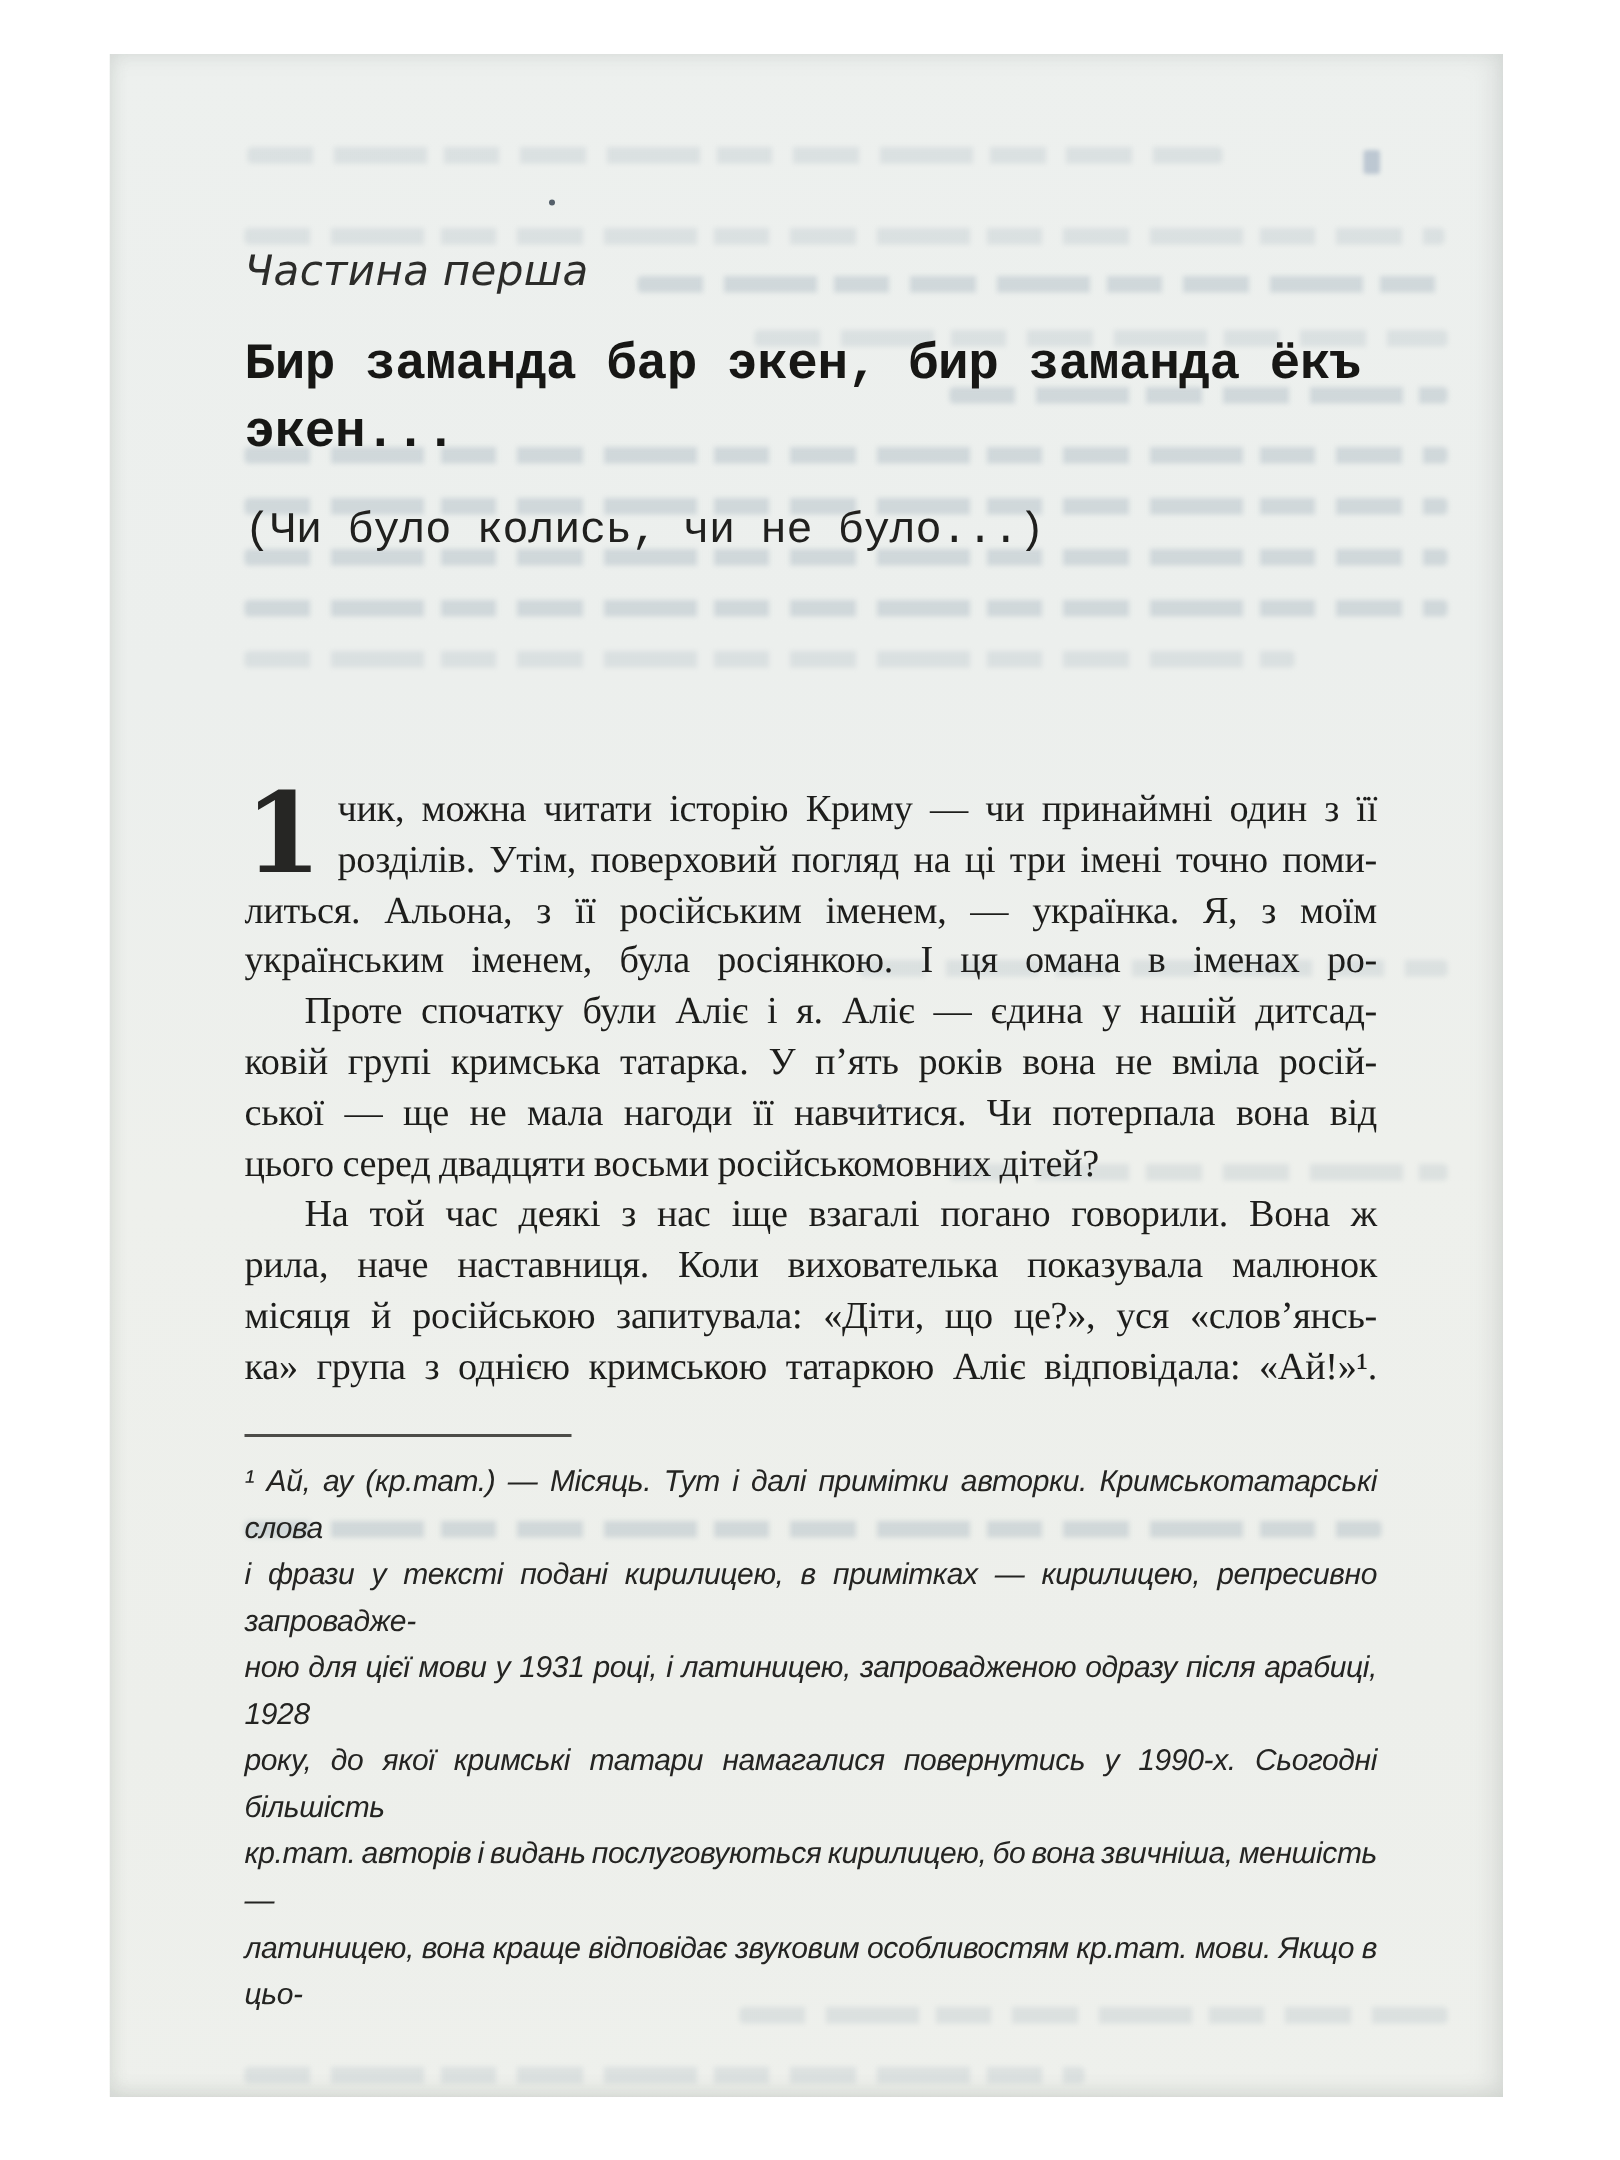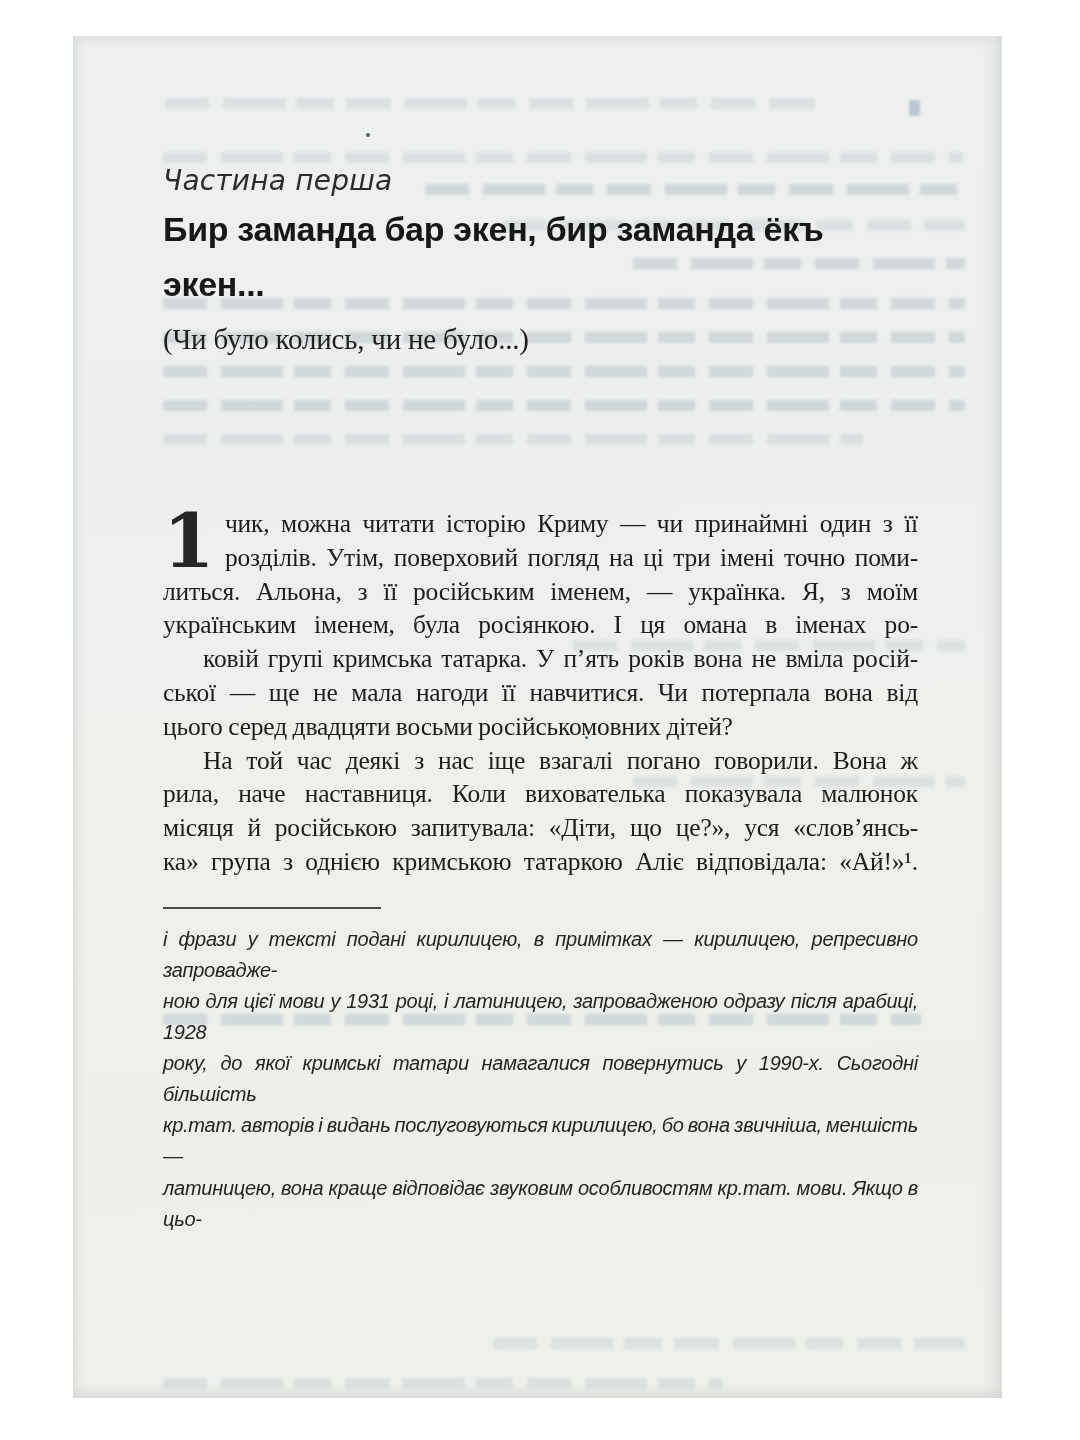--- a/index.html
+++ b/index.html
@@ -34,27 +34,27 @@
   .speck { position:absolute; background:#55606a; border-radius:50%; }
   .smudge { position:absolute; background:rgba(110,135,165,0.38); filter:blur(1.3px); border-radius:2px; }
 
   
   .section-label {
     margin-top:128px;
     font-family:"DejaVu Sans", sans-serif; font-style:italic;
     font-size:28px; line-height:34px; color:#2c2c2a; letter-spacing:0.2px;
   }
   .chapter-title {
-    margin-top:4px;
-    font-family:Liberation Sans, sans-serif; font-weight:bold;
-    font-size:34px; line-height:55px; color:#171715; letter-spacing:-0.3px;
+    margin-top:24px;
+    font-family:Liberation Mono, monospace; font-weight:bold;
+    font-size:34px; line-height:45px; color:#171715; letter-spacing:-0.3px;
   }
   .chapter-subtitle {
-    margin-top:9px;
-    font-family:Liberation Serif, serif;
+    margin-top:24px;
+    font-family:Liberation Mono, monospace;
     font-size:29px; line-height:36px; color:#20201e; letter-spacing:-0.2px;
   }
 
   
   .body-text {
     margin-top:150px;
     font-size:25.5px; line-height:33.8px; color:#1d1d1b;
     letter-spacing:-0.2px;
   }
   .dropcap {
@@ -121,36 +121,38 @@
       <div class="body-text" id="body-text">
         <span class="dropcap">1</span>
 
       <div class="para">
             <div class="ln">чик, можна читати історію Криму — чи принаймні один з її</div>
             <div class="ln">розділів. Утім, поверховий погляд на ці три імені точно поми-</div>
             <div class="ln">литься. Альона, з її російським іменем, — українка. Я, з моїм</div>
             <div class="ln">українським іменем, була росіянкою. І ця омана в іменах ро-</div>
           </div>
           <div class="para indent">
+            <div class="ln">Проте спочатку були Аліє і я. Аліє — єдина у нашій дитсад-</div>
             <div class="ln">ковій групі кримська татарка. У п’ять років вона не вміла росій-</div>
             <div class="ln">ської — ще не мала нагоди її навчитися. Чи потерпала вона від</div>
             <div class="ln last">цього серед двадцяти восьми російськомовних дітей?</div>
           </div>
           <div class="para indent">
             <div class="ln">На той час деякі з нас іще взагалі погано говорили. Вона ж</div>
             <div class="ln">рила, наче наставниця. Коли вихователька показувала малюнок</div>
             <div class="ln">місяця й російською запитувала: «Діти, що це?», уся «слов’янсь-</div>
             <div class="ln">ка» група з однією кримською татаркою Аліє відповідала: «Ай!»¹.</div>
           </div>
         </div>
 
       <div class="footnote-rule"></div>
 
       <div class="footnote" id="footnote">
 
+      <div class="fln">¹ Ай, ау (кр.тат.) — Місяць. Тут і далі примітки авторки. Кримськотатарські слова</div>
           <div class="fln">і фрази у тексті подані кирилицею, в примітках — кирилицею, репресивно запровадже-</div>
           <div class="fln">ною для цієї мови у 1931 році, і латиницею, запровадженою одразу після арабиці, 1928</div>
           <div class="fln">року, до якої кримські татари намагалися повернутись у 1990-х. Сьогодні більшість</div>
           <div class="fln">кр.тат. авторів і видань послуговуються кирилицею, бо вона звичніша, меншість —</div>
           <div class="fln">латиницею, вона краще відповідає звуковим особливостям кр.тат. мови. Якщо в цьо-</div>
         </div>
 
     </div>
   </div>
 </div>

